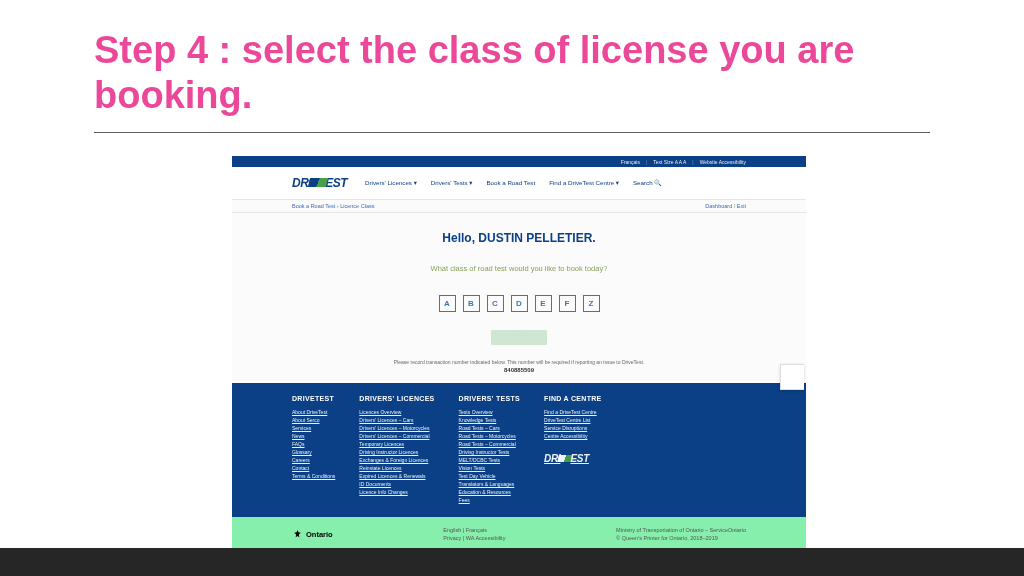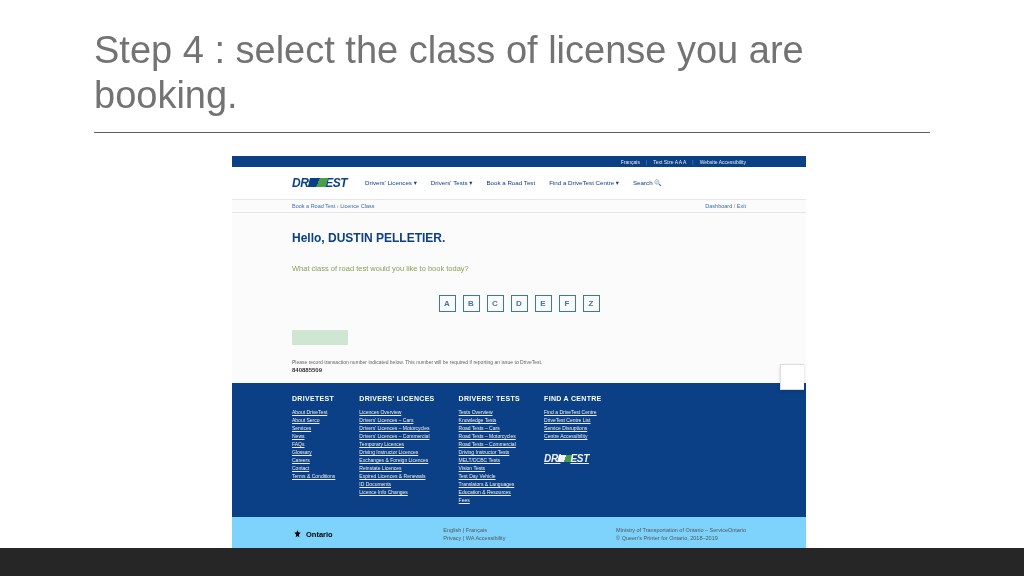--- a/index.html
+++ b/index.html
@@ -10,22 +10,22 @@
     background: #fff;
     position: relative;
     overflow: hidden;
   }
   .slide-title {
     position: absolute;
     top: 28px;
     left: 94px;
     right: 94px;
     font-size: 38px;
-    font-weight: 400;
-    color: #737373;
+    font-weight: 700;
+    color: #ec4899;
     line-height: 1.18;
   }
   .title-rule {
     position: absolute;
     top: 132px;
     left: 94px;
     right: 94px;
     border: none;
     border-top: 1px solid #606060;
   }
@@ -78,20 +78,21 @@
     padding: 0 60px;
     font-size: 5.5px;
     color: #3a6db3;
     justify-content: space-between;
   }
   .breadcrumb .left span + span::before { content: " › "; color: #888; }
   .breadcrumb .right span + span::before { content: "  /  "; color: #888; }
 
   .main {
     padding: 18px 60px 10px;
+    text-align: center;
   }
   .hello {
     color: #0b3f86;
     font-size: 12px;
     font-weight: 600;
   }
   .sub {
     color: #8aa05a;
     font-size: 7.5px;
     margin-top: 19px;
@@ -139,21 +140,21 @@
     font-size: 5px;
   }
   .fcol { display: flex; flex-direction: column; gap: 2px; }
   .fcol h4 { font-size: 7px; font-weight: 700; margin-bottom: 5px; letter-spacing: .3px; }
   .fcol span { text-decoration: underline; opacity: .93; cursor: pointer; }
   .fcol.last { align-items: flex-start; }
   .flogo { margin-top: 12px; font-size: 10px; font-weight: 800; font-style: italic; letter-spacing: -.3px; }
   .flogo .fstripe { display:inline-block; width:14px; height:7px; background: linear-gradient(100deg,#fff 50%, #48a047 50%); margin:0 -2px; transform: skew(-15deg); }
 
   .subfoot {
-    background: #7dd3fc;
+    background: #86efac;
     padding: 10px 60px 18px;
     display: flex;
     justify-content: space-between;
     font-size: 5.5px;
     color: #555;
   }
   .ont { display: flex; align-items: center; gap: 3px; font-weight:700; font-size:7.5px; color:#000; }
   .ont svg { width: 11px; height: 11px; }
   .subfoot .mid, .subfoot .rcol { display:flex; flex-direction:column; gap:2px; }
 

